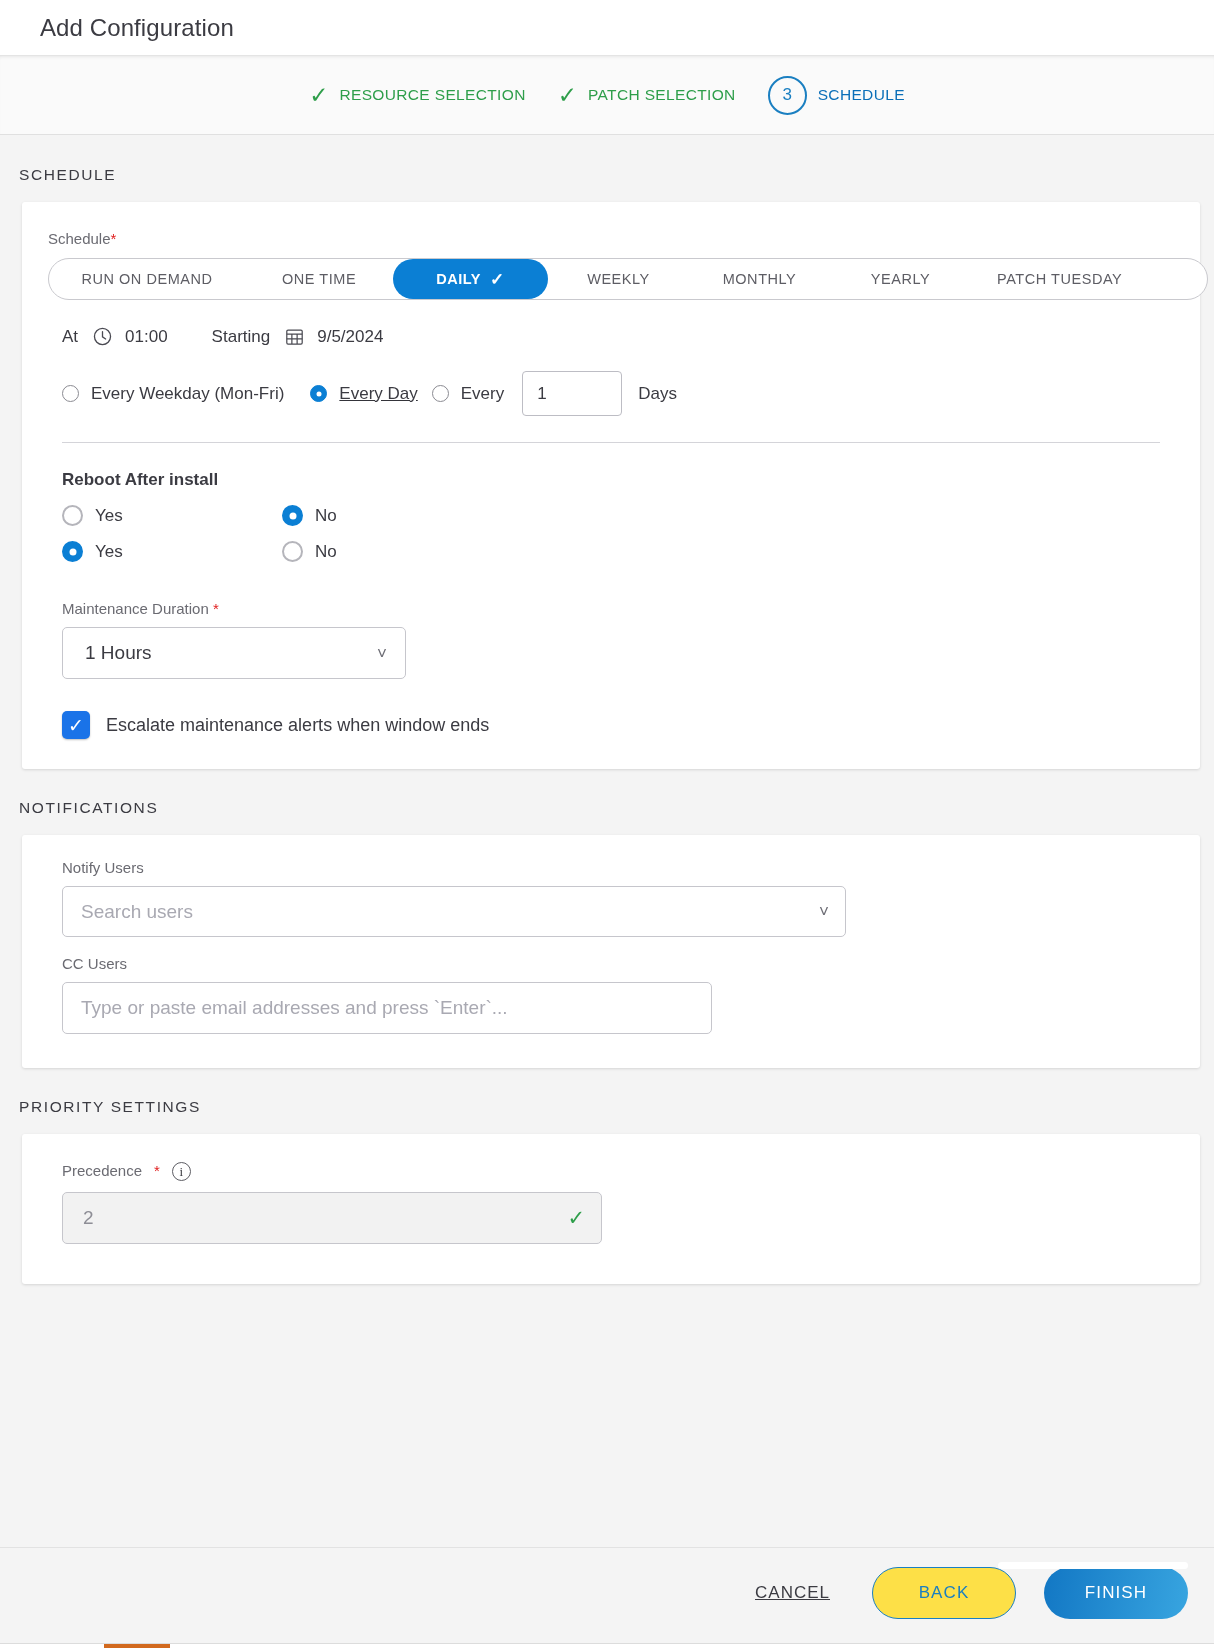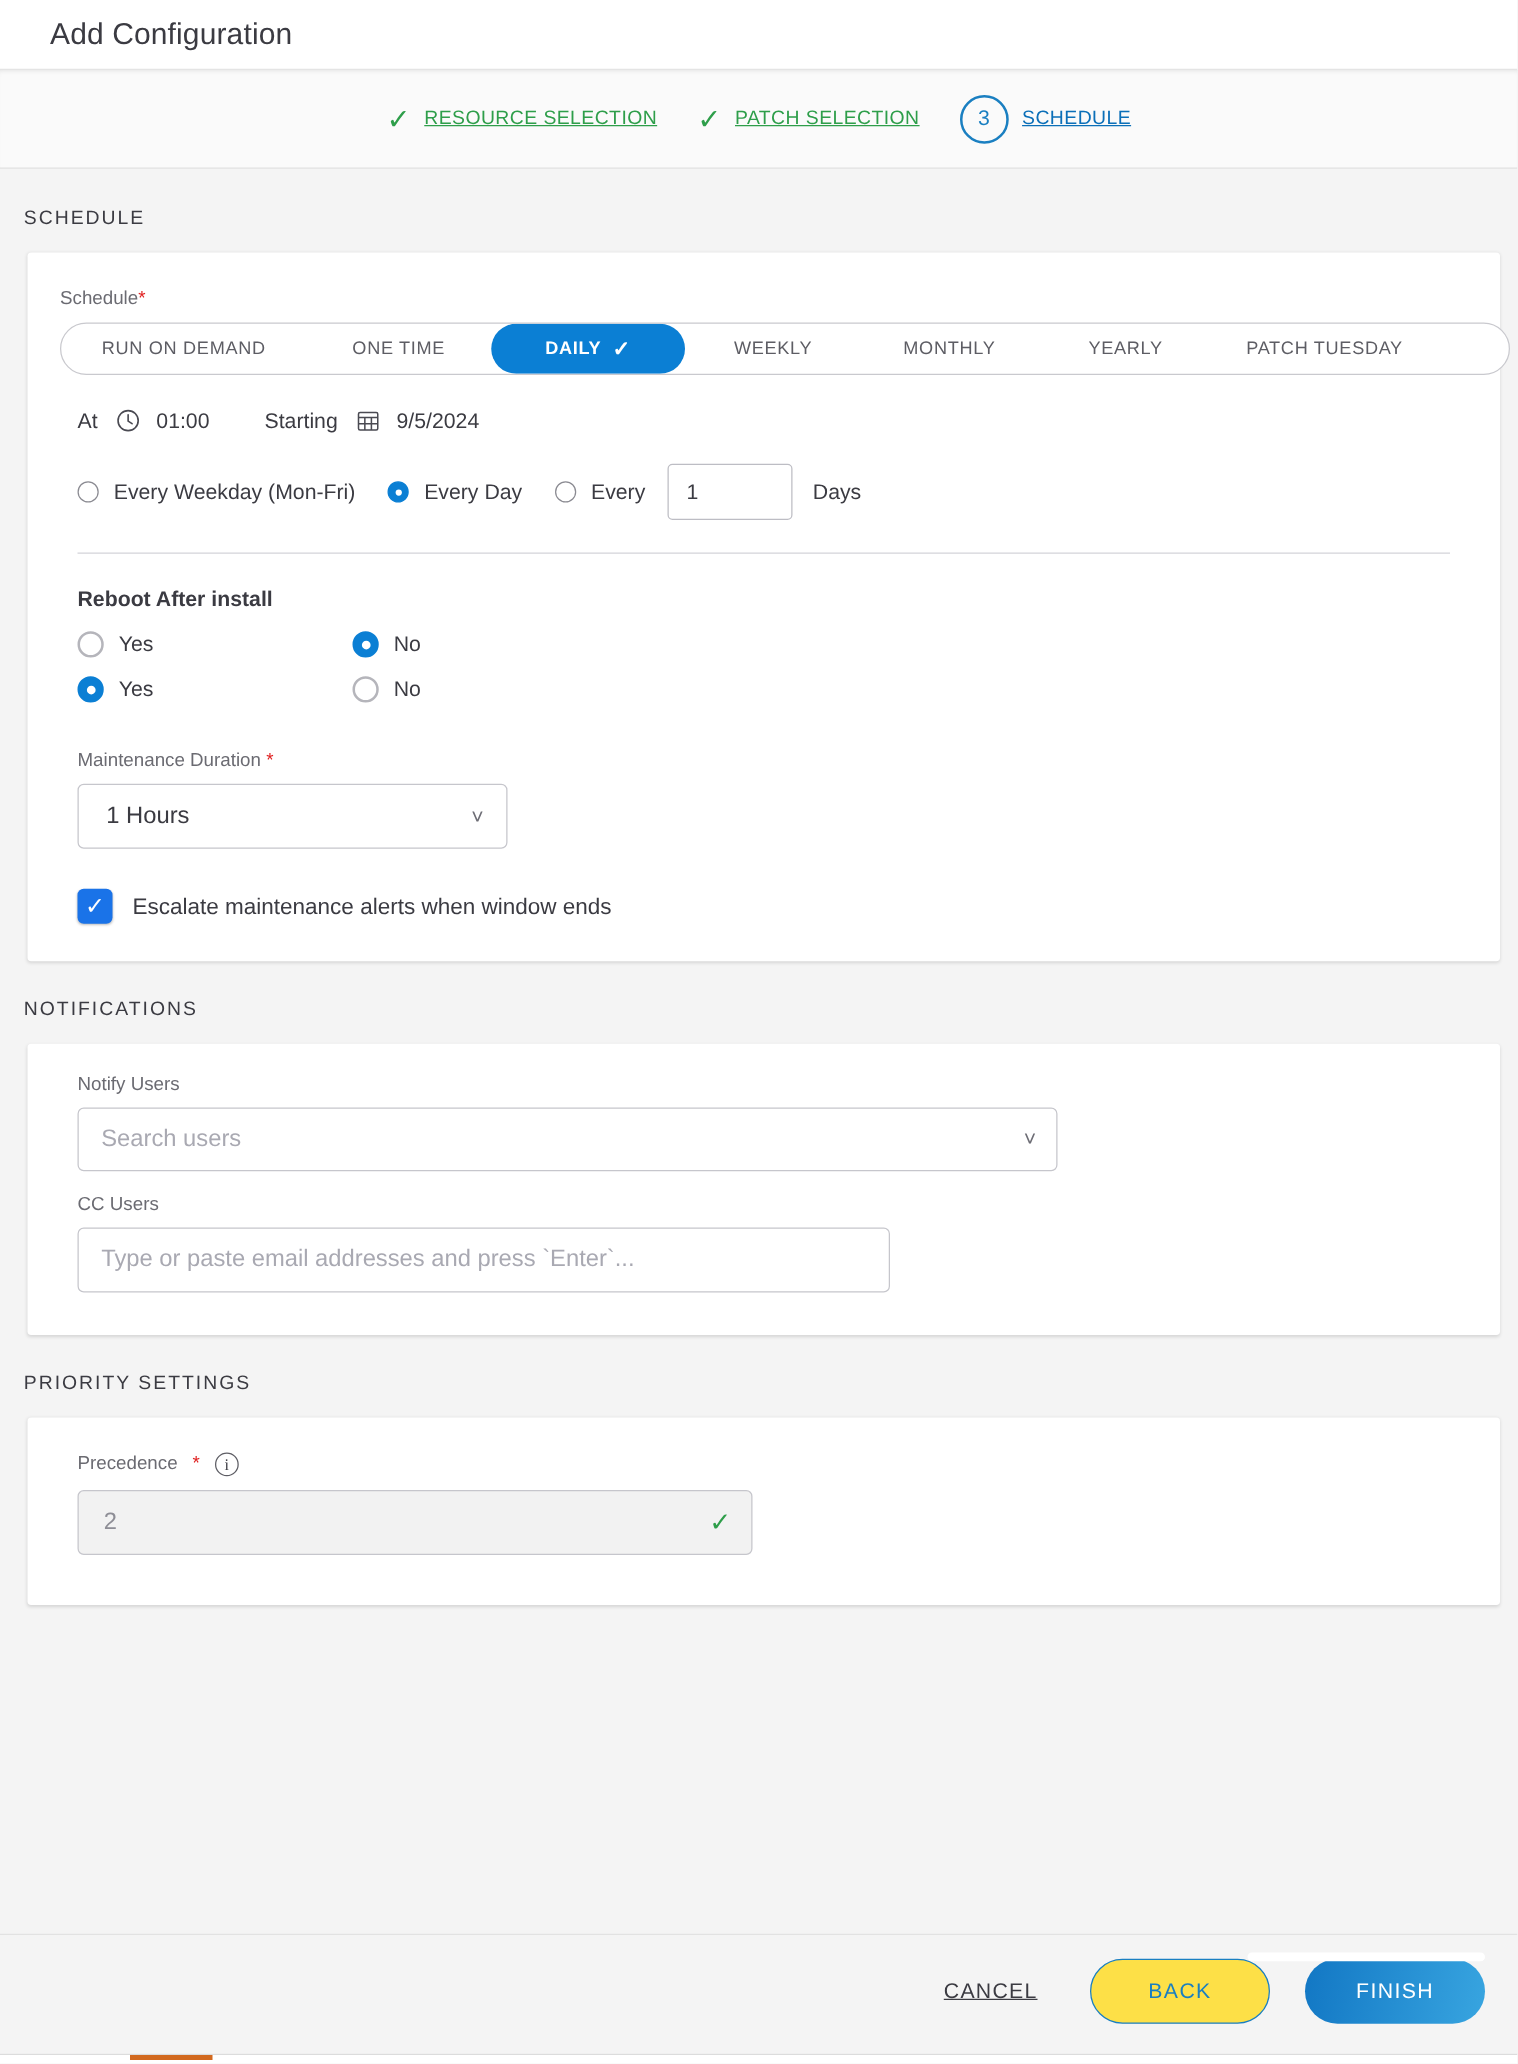--- a/index.html
+++ b/index.html
@@ -50,21 +50,20 @@
   }
   .step-check {
     color: #2e9e4a;
     font-size: 23px;
     line-height: 1;
     font-weight: 400;
   }
   .step-label {
     font-size: 15.5px;
     letter-spacing: .35px;
-    text-decoration: underline;
   }
   .step.done .step-label { color: #2e9e4a; }
   .step.active .step-label { color: #0b6fb8; }
   .step-num {
     width: 39px; height: 39px;
     border: 2px solid #1a7fc1;
     border-radius: 50%;
     color: #1a7fc1;
     font-size: 17px;
     display: flex; align-items: center; justify-content: center;
@@ -438,21 +437,21 @@
         </svg>
       </span>
       <span class="val date">9/5/2024</span>
     </div>
 
     <div class="radio-row">
       <label class="ropt" style="margin-right:26px;">
         <span class="radio"></span>
         <span class="t">Every Weekday (Mon-Fri)</span>
       </label>
-      <label class="ropt" style="margin-right:26px;">
+      <label class="ropt" style="margin-right:14px;text-decoration:underline;">
         <span class="radio on"></span>
         <span class="t">Every Day</span>
       </label>
       <label class="ropt" style="margin-right:18px;">
         <span class="radio"></span>
         <span class="t">Every</span>
       </label>
       <input class="num-input" value="1" style="">
       <span class="t" style="margin-left:16px;font-size:17px;color:#3b3b42;">Days</span>
     </div>

